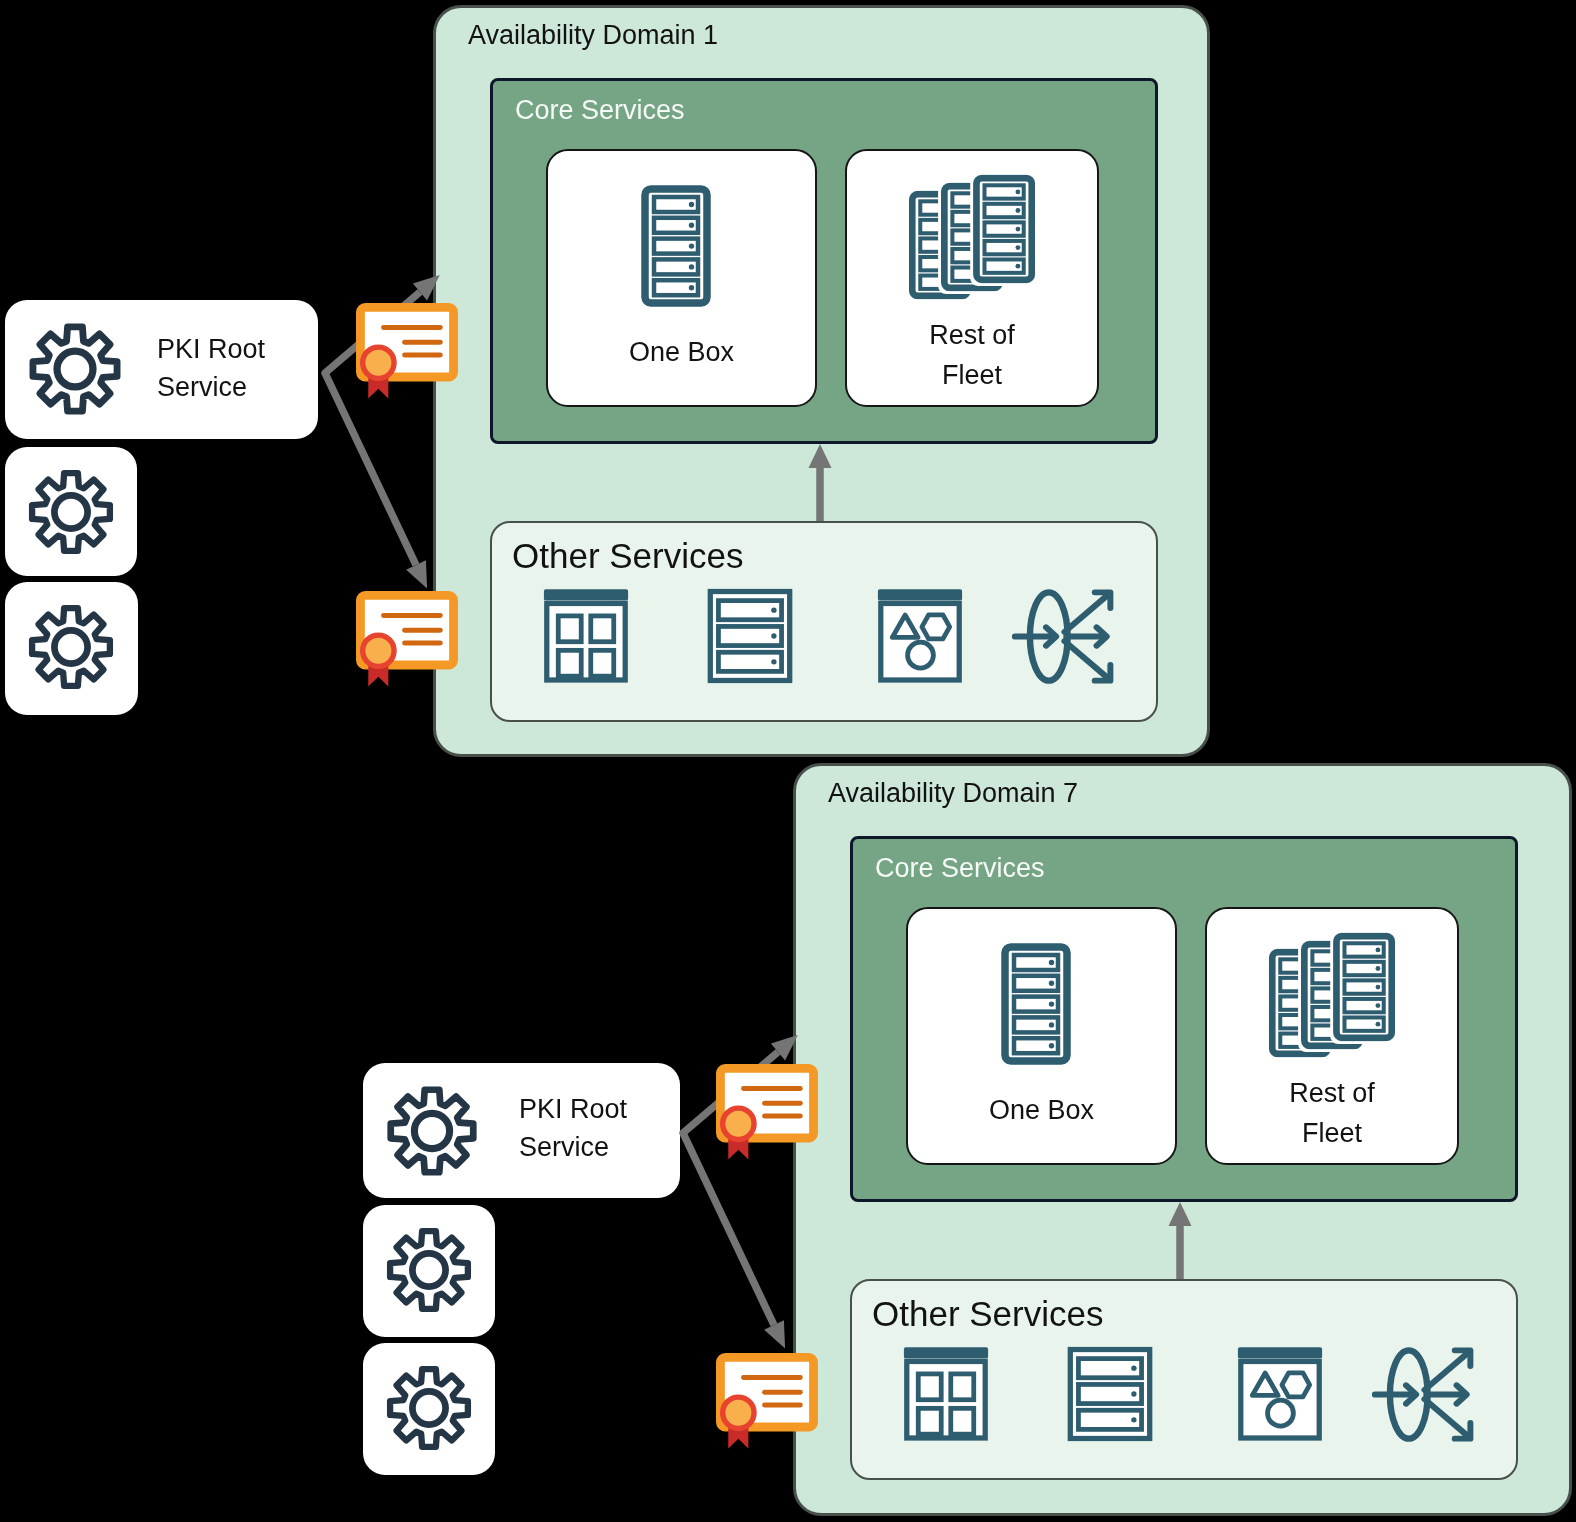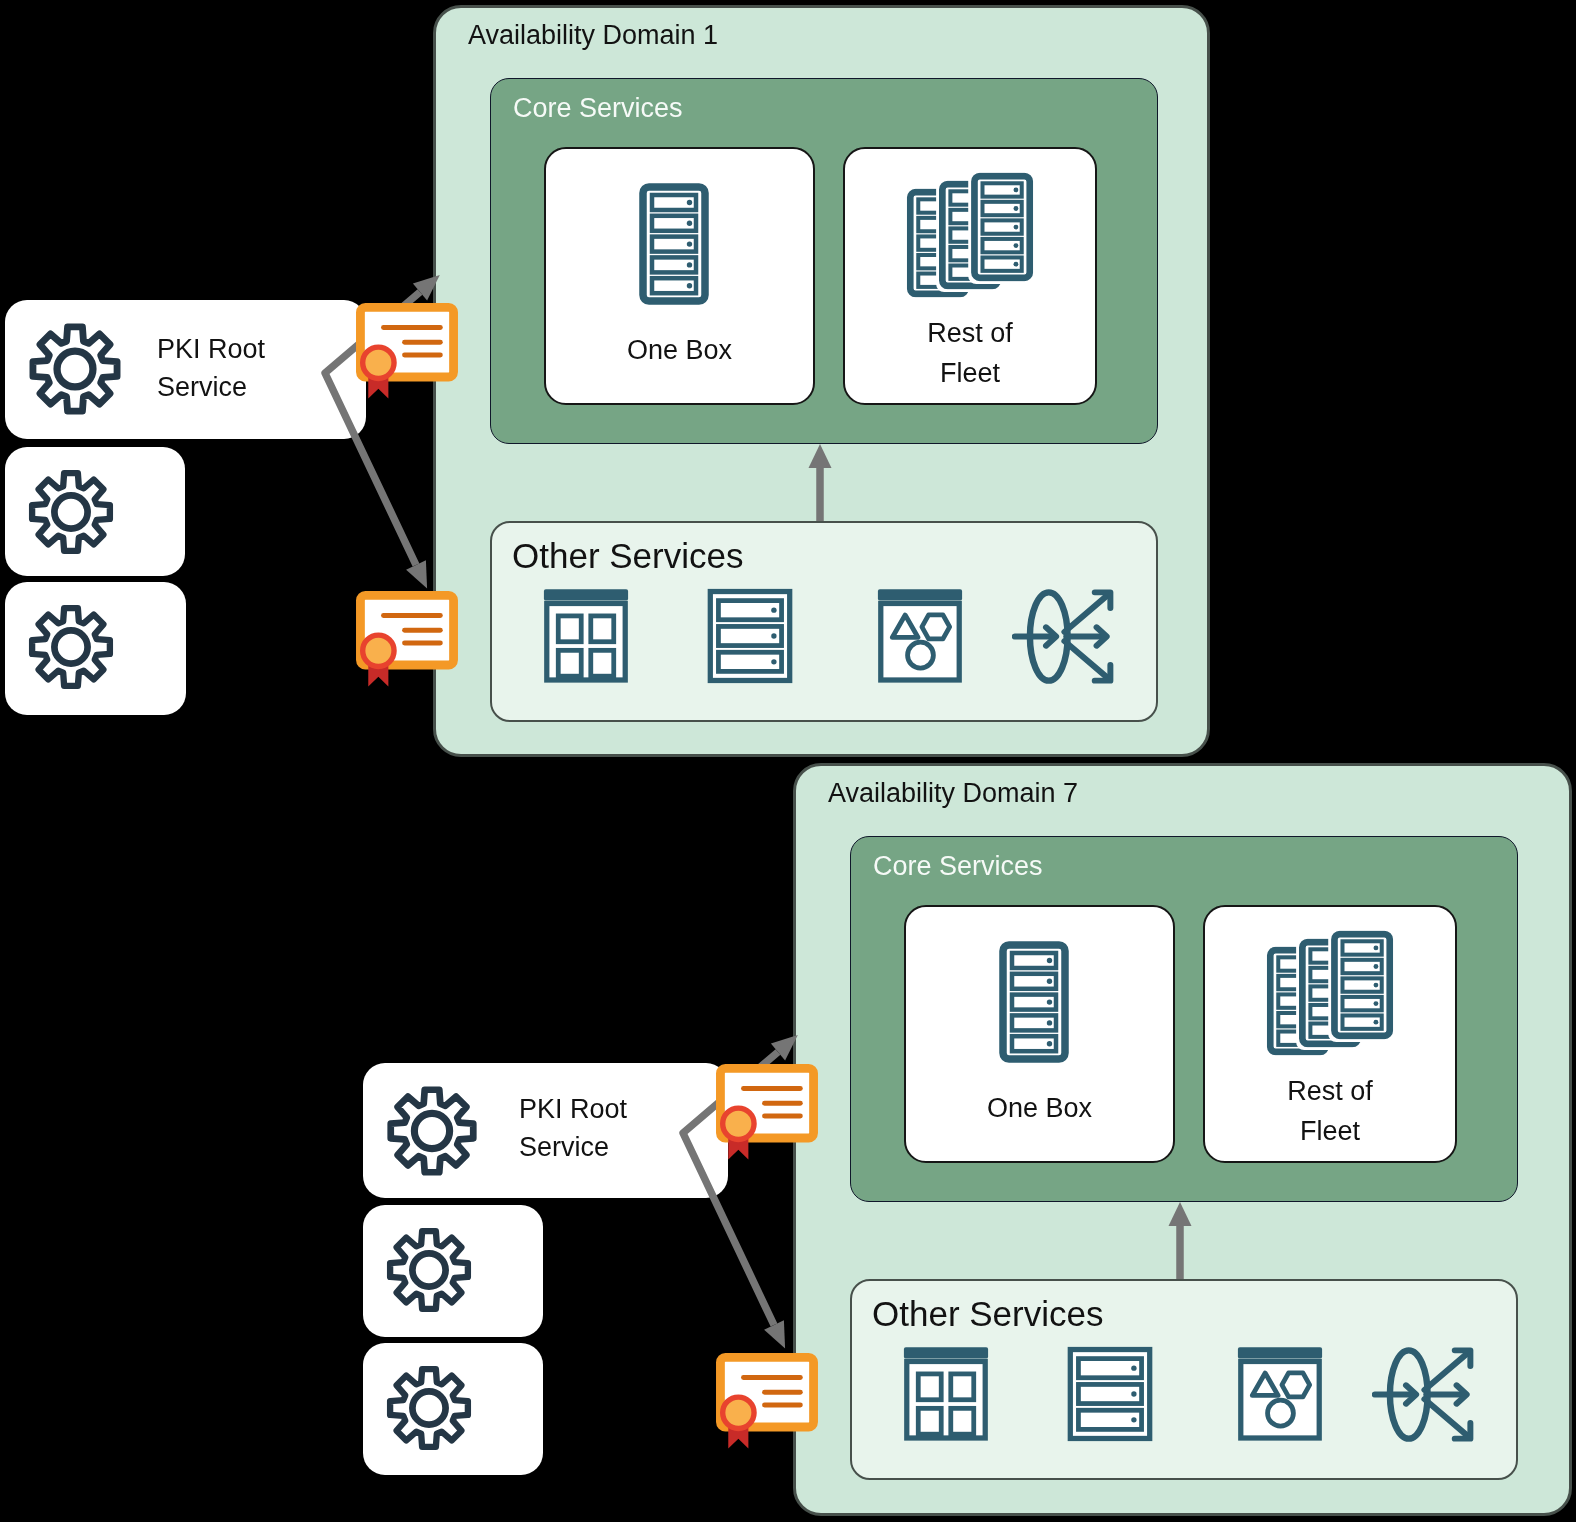--- a/index.html
+++ b/index.html
@@ -7,21 +7,21 @@
          font-family:"Liberation Sans",sans-serif;color:#121212;}
 
   
   .domain{position:absolute;width:777px;height:752px;background:#cde7d8;
           border:3px solid #47504b;border-radius:28px;box-sizing:border-box;z-index:1;}
   .ad1{left:433px;top:5px;}
   .ad2{left:793px;top:763px;height:753px;width:779px;}
   .dom-title{position:absolute;left:32px;top:12px;font-size:27px;white-space:nowrap;}
 
   .core{position:absolute;left:54px;top:70px;width:668px;height:366px;background:#76a585;
-        border:1px solid #0f172a;border-radius:19px;box-sizing:border-box;}
+        border:3px solid #0f172a;border-radius:8px;box-sizing:border-box;}
   .core-title{position:absolute;left:22px;top:14px;font-size:27px;color:#f6faf7;white-space:nowrap;}
 
   .card{position:absolute;top:68px;width:271px;height:258px;background:#fff;
         border:2px solid #161616;border-radius:22px;box-sizing:border-box;}
   .card-one{left:53px;}
   .card-fleet{left:352px;width:254px;}
   .srv-icon{position:absolute;left:93px;top:34px;}
   .fleet-icon{position:absolute;left:58px;top:20px;}
   .card-label{position:absolute;left:0;width:100%;text-align:center;font-size:27px;top:186px;}
   .card-fleet .card-label{top:164px;line-height:40px;text-align:center;}
@@ -33,21 +33,21 @@
   .other{position:absolute;left:54px;top:513px;width:668px;height:201px;background:#e8f4ec;
          border:2.5px solid #47504b;border-radius:20px;box-sizing:border-box;}
   .other-title{position:absolute;left:20px;top:13px;font-size:35px;white-space:nowrap;}
   .oi{position:absolute;}
   .oi1{left:50px;top:64px;}
   .oi2{left:214px;top:64px;}
   .oi3{left:384px;top:64px;}
   .oi4{left:520px;top:62px;}
 
   
-  .pki-box{position:absolute;background:#fff;border-radius:22px;z-index:4;padding-left:48px;}
+  .pki-box{position:absolute;background:#fff;border-radius:22px;z-index:4;}
   #pkiA1{left:5px;top:300px;width:313px;height:139px;}
   #pkiB1{left:5px;top:447px;width:132px;height:129px;}
   #pkiC1{left:5px;top:582px;width:133px;height:133px;}
   #pkiA2{left:363px;top:1063px;width:317px;height:135px;}
   #pkiB2{left:363px;top:1205px;width:132px;height:132px;}
   #pkiC2{left:363px;top:1343px;width:132px;height:132px;}
   .gear{position:absolute;left:17px;top:16px;}
   .pki-label{position:absolute;font-size:27px;line-height:38px;}
   #pkiA1 .pki-label{left:152px;top:30px;}
   #pkiA2 .pki-label{left:156px;top:27px;}

